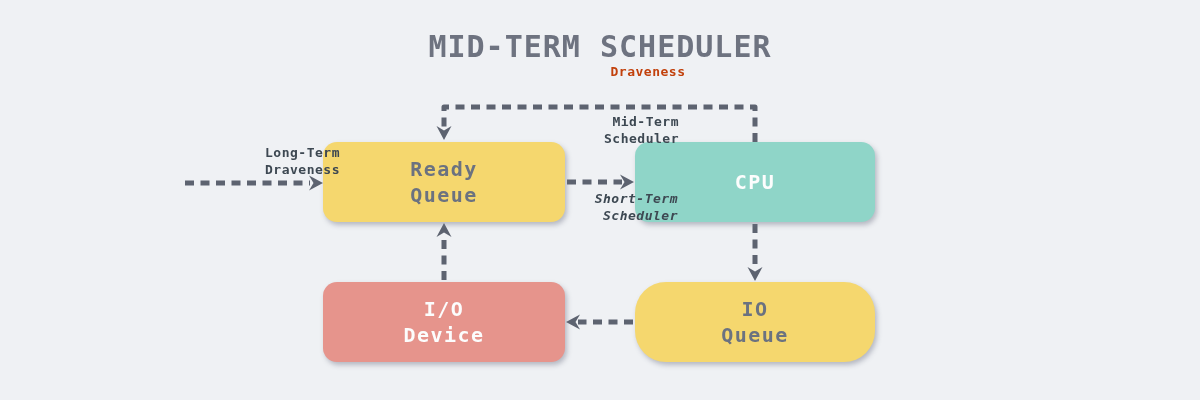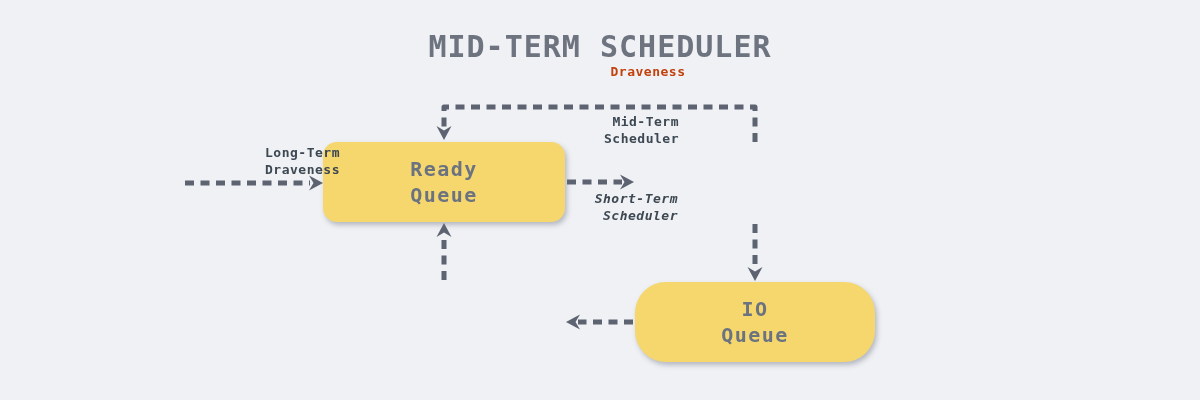--- a/index.html
+++ b/index.html
@@ -116,21 +116,24 @@
 
     <g>
       <path class="dash" d="M444 280 L444 236" style="stroke: rgb(93, 99, 112);"></path>
       <polygon points="444,223 436.5,237 444,232.5 451.5,237" style="fill: rgb(93, 99, 112);"></polygon>
     </g>
   </svg>
 
   <div class="node node-ready" style="background: rgb(245, 215, 110); color: rgb(107, 114, 128);">Ready
 Queue</div>
 
+  <div class="node node-cpu" style="background: rgb(143, 213, 200); color: rgb(252, 253, 253);">CPU</div>
 
+  <div class="node node-iodevice" style="background: rgb(230, 148, 140); color: rgb(252, 253, 253);">I/O
+Device</div>
 
   <div class="node node-ioqueue" style="background: rgb(245, 215, 110); color: rgb(107, 114, 128);">IO
 Queue</div>
 
   <div class="edge-label lbl-long" style="color: rgb(61, 72, 82);">Long-Term
 Draveness</div>
 
   <div class="edge-label lbl-mid" style="color: rgb(61, 72, 82);">Mid-Term
 Scheduler</div>
 

